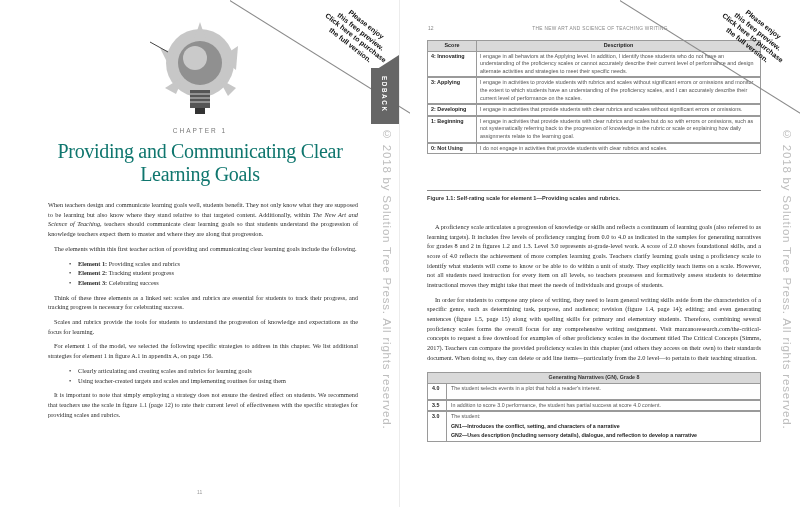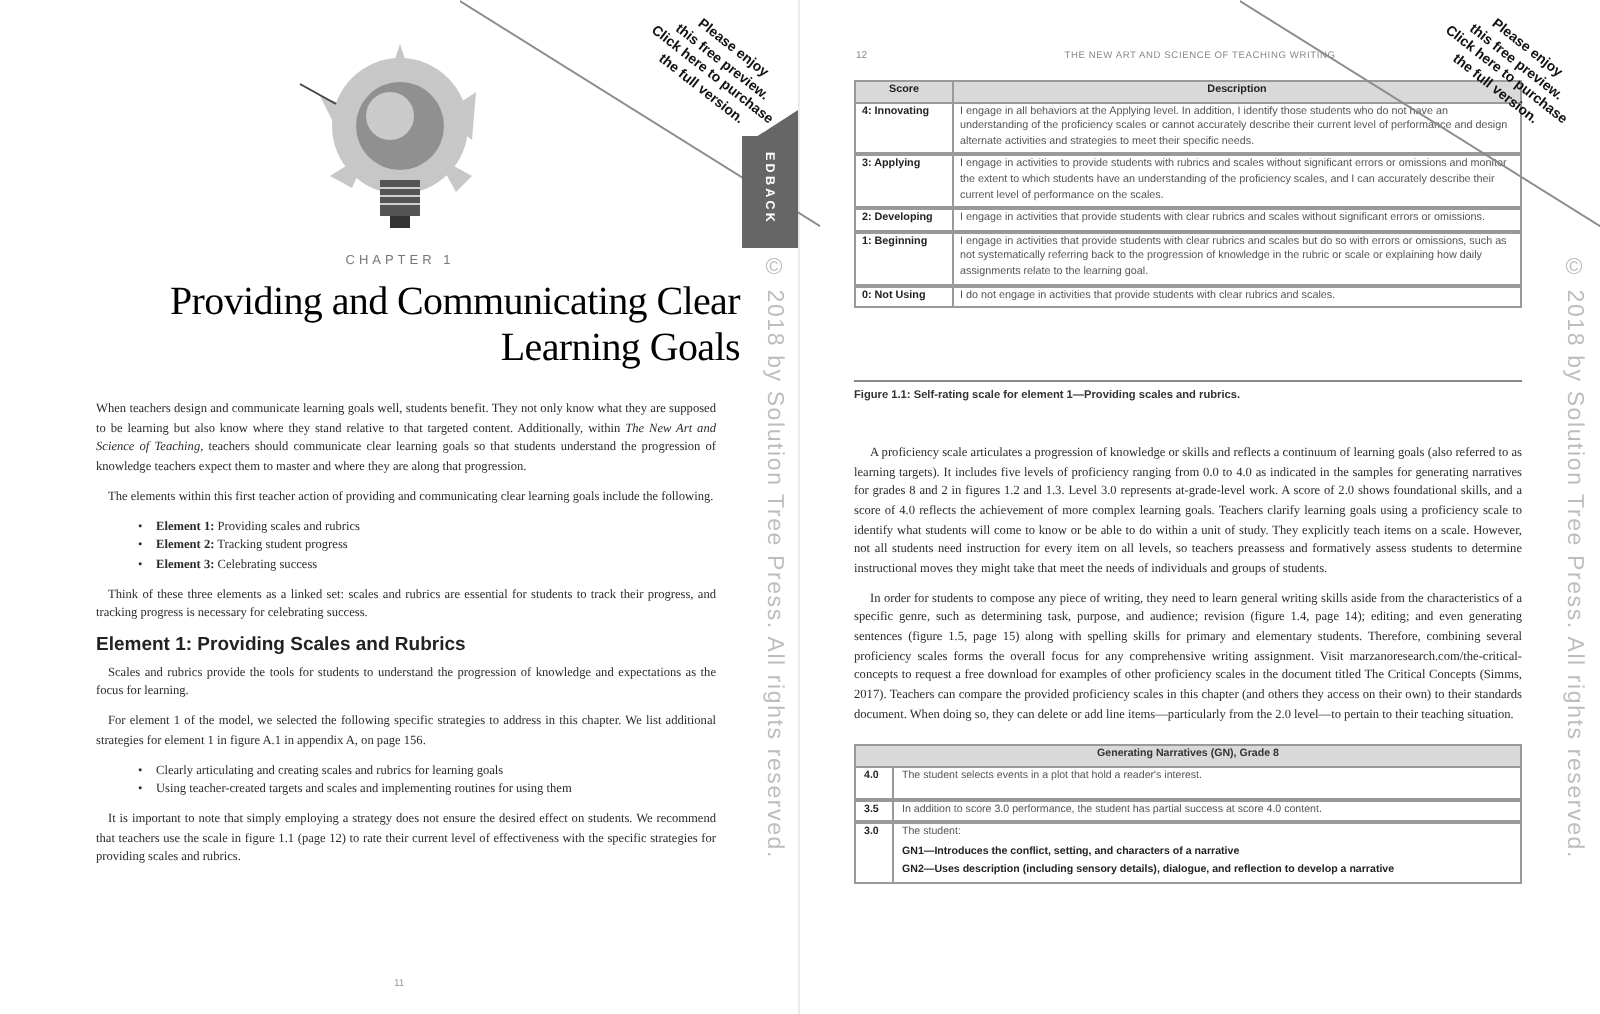--- a/index.html
+++ b/index.html
@@ -14,22 +14,22 @@
     .page-right { left: 400px; width: 400px; }
     .spine { position: absolute; left: 399px; top: 0; width: 1px; height: 507px; background: #ececec; }
 
     
     .bulb { position: absolute; left: 140px; top: 18px; width: 120px; height: 105px; }
     .chapter-label {
       position: absolute; left: 0; width: 400px; top: 127px; text-align: center;
       font-family: "Liberation Sans", sans-serif; font-size: 6.5px; letter-spacing: 2px; color: #777;
     }
     .chapter-title {
-      position: absolute; left: 30px; width: 340px; top: 140px; text-align: right;
-      font-size: 20px; color: #000000; letter-spacing: -0.3px;
+      position: absolute; left: 30px; width: 340px; top: 140px; text-align: center;
+      font-size: 20px; color: #0f766e; letter-spacing: -0.3px;
     }
     .left-body { position: absolute; left: 48px; width: 310px; top: 200px; font-size: 6.3px; line-height: 9.7px; text-align: justify; }
     .left-body p { margin: 0 0 5px 0; text-indent: 6px; }
     .left-body p.first { text-indent: 0; }
     .left-body ul { margin: 0 0 5px 0; padding-left: 30px; list-style: none; }
     .left-body li { position: relative; margin: 0; }
     .left-body li::before { content: "•"; position: absolute; left: -9px; }
     .left-body b { font-weight: bold; }
     .section-head {
       font-family: "Liberation Sans", sans-serif; font-weight: bold; font-size: 9.5px;
@@ -126,21 +126,20 @@
 
   <div class="left-body">
     <p class="first"><span>When teachers design and communicate learning goals well, students benefit. They not only know what they are supposed to be learning but also know where they stand relative to that targeted content. Additionally, within</span> <i>The New Art and Science of Teaching</i><span>, teachers should communicate clear learning goals so that students understand the progression of knowledge teachers expect them to master and where they are along that progression.</span></p>
     <p>The elements within this first teacher action of providing and communicating clear learning goals include the following.</p>
     <ul>
       <li><b>Element 1:</b><span> Providing scales and rubrics</span></li>
       <li><b>Element 2:</b><span> Tracking student progress</span></li>
       <li><b>Element 3:</b><span> Celebrating success</span></li>
     </ul>
     <p>Think of these three elements as a linked set: scales and rubrics are essential for students to track their progress, and tracking progress is necessary for celebrating success.</p>
-    <div class="section-head">Element 1: Providing Scales and Rubrics</div>
     <p>Scales and rubrics provide the tools for students to understand the progression of knowledge and expectations as the focus for learning.</p>
     <p>For element 1 of the model, we selected the following specific strategies to address in this chapter. We list additional strategies for element 1 in figure A.1 in appendix A, on page 156.</p>
     <ul>
       <li>Clearly articulating and creating scales and rubrics for learning goals</li>
       <li>Using teacher-created targets and scales and implementing routines for using them</li>
     </ul>
     <p>It is important to note that simply employing a strategy does not ensure the desired effect on students. We recommend that teachers use the scale in figure 1.1 (page 12) to rate their current level of effectiveness with the specific strategies for providing scales and rubrics.</p>
   </div>
   <div class="page-num-left">11</div>
 </div>

